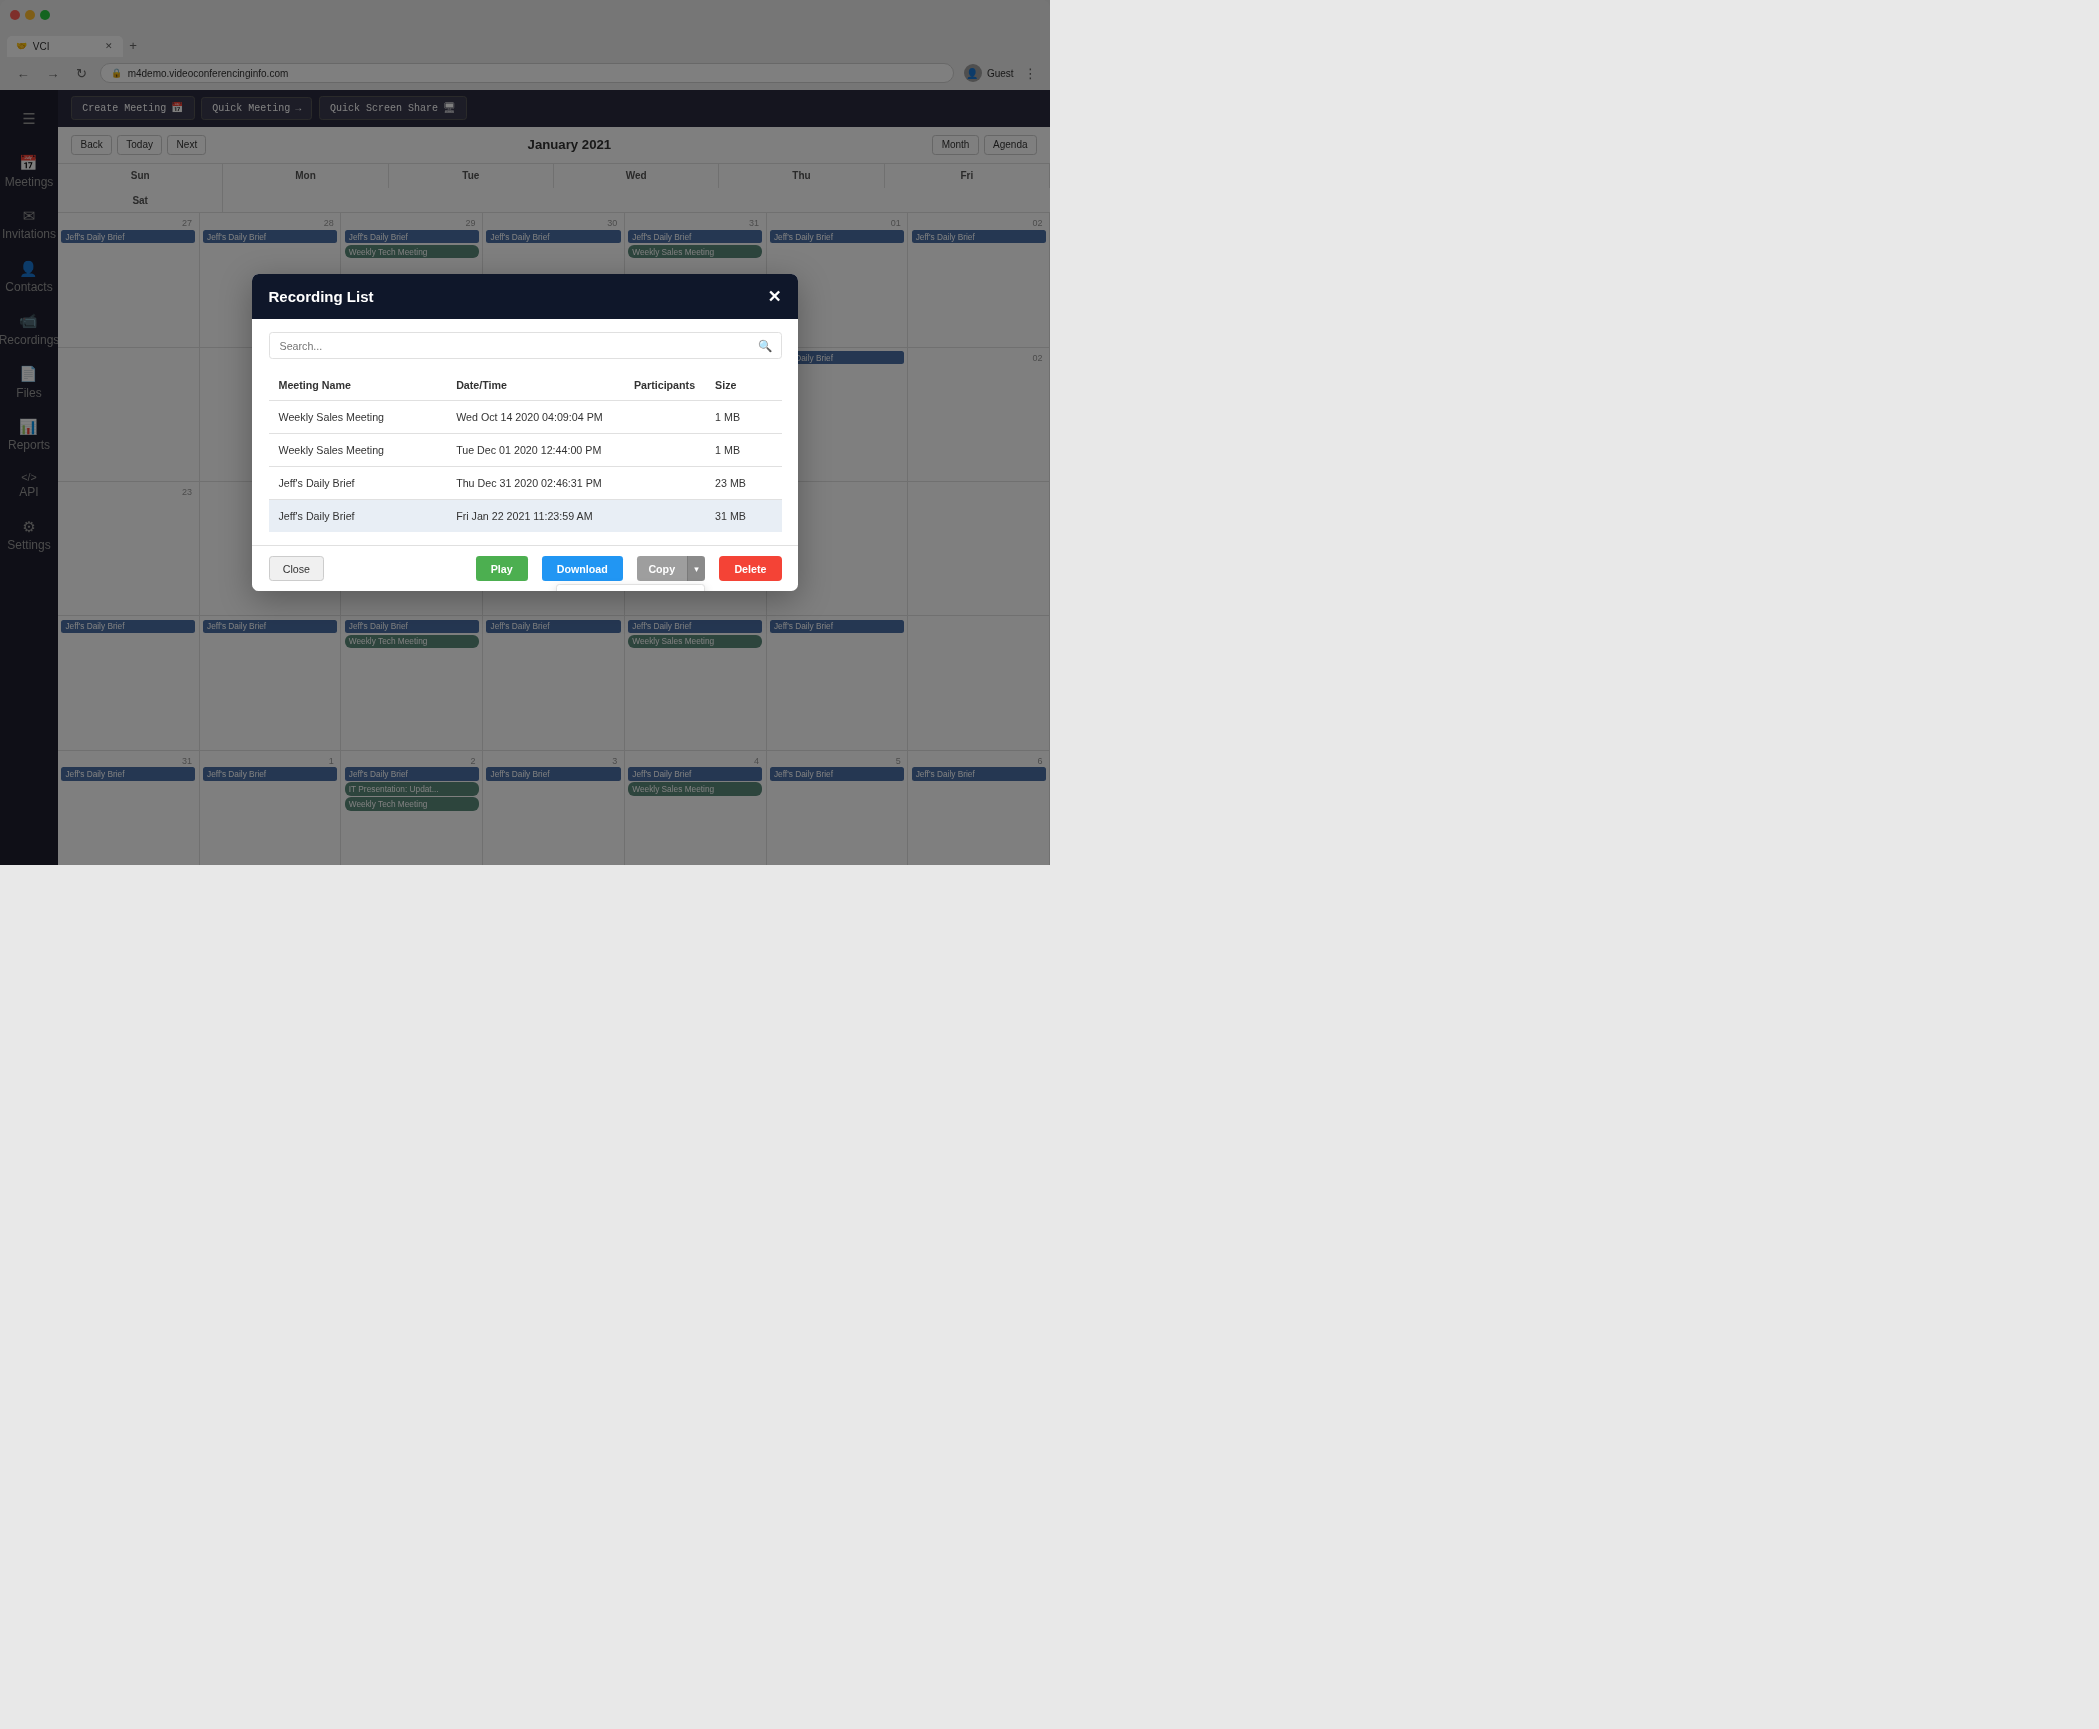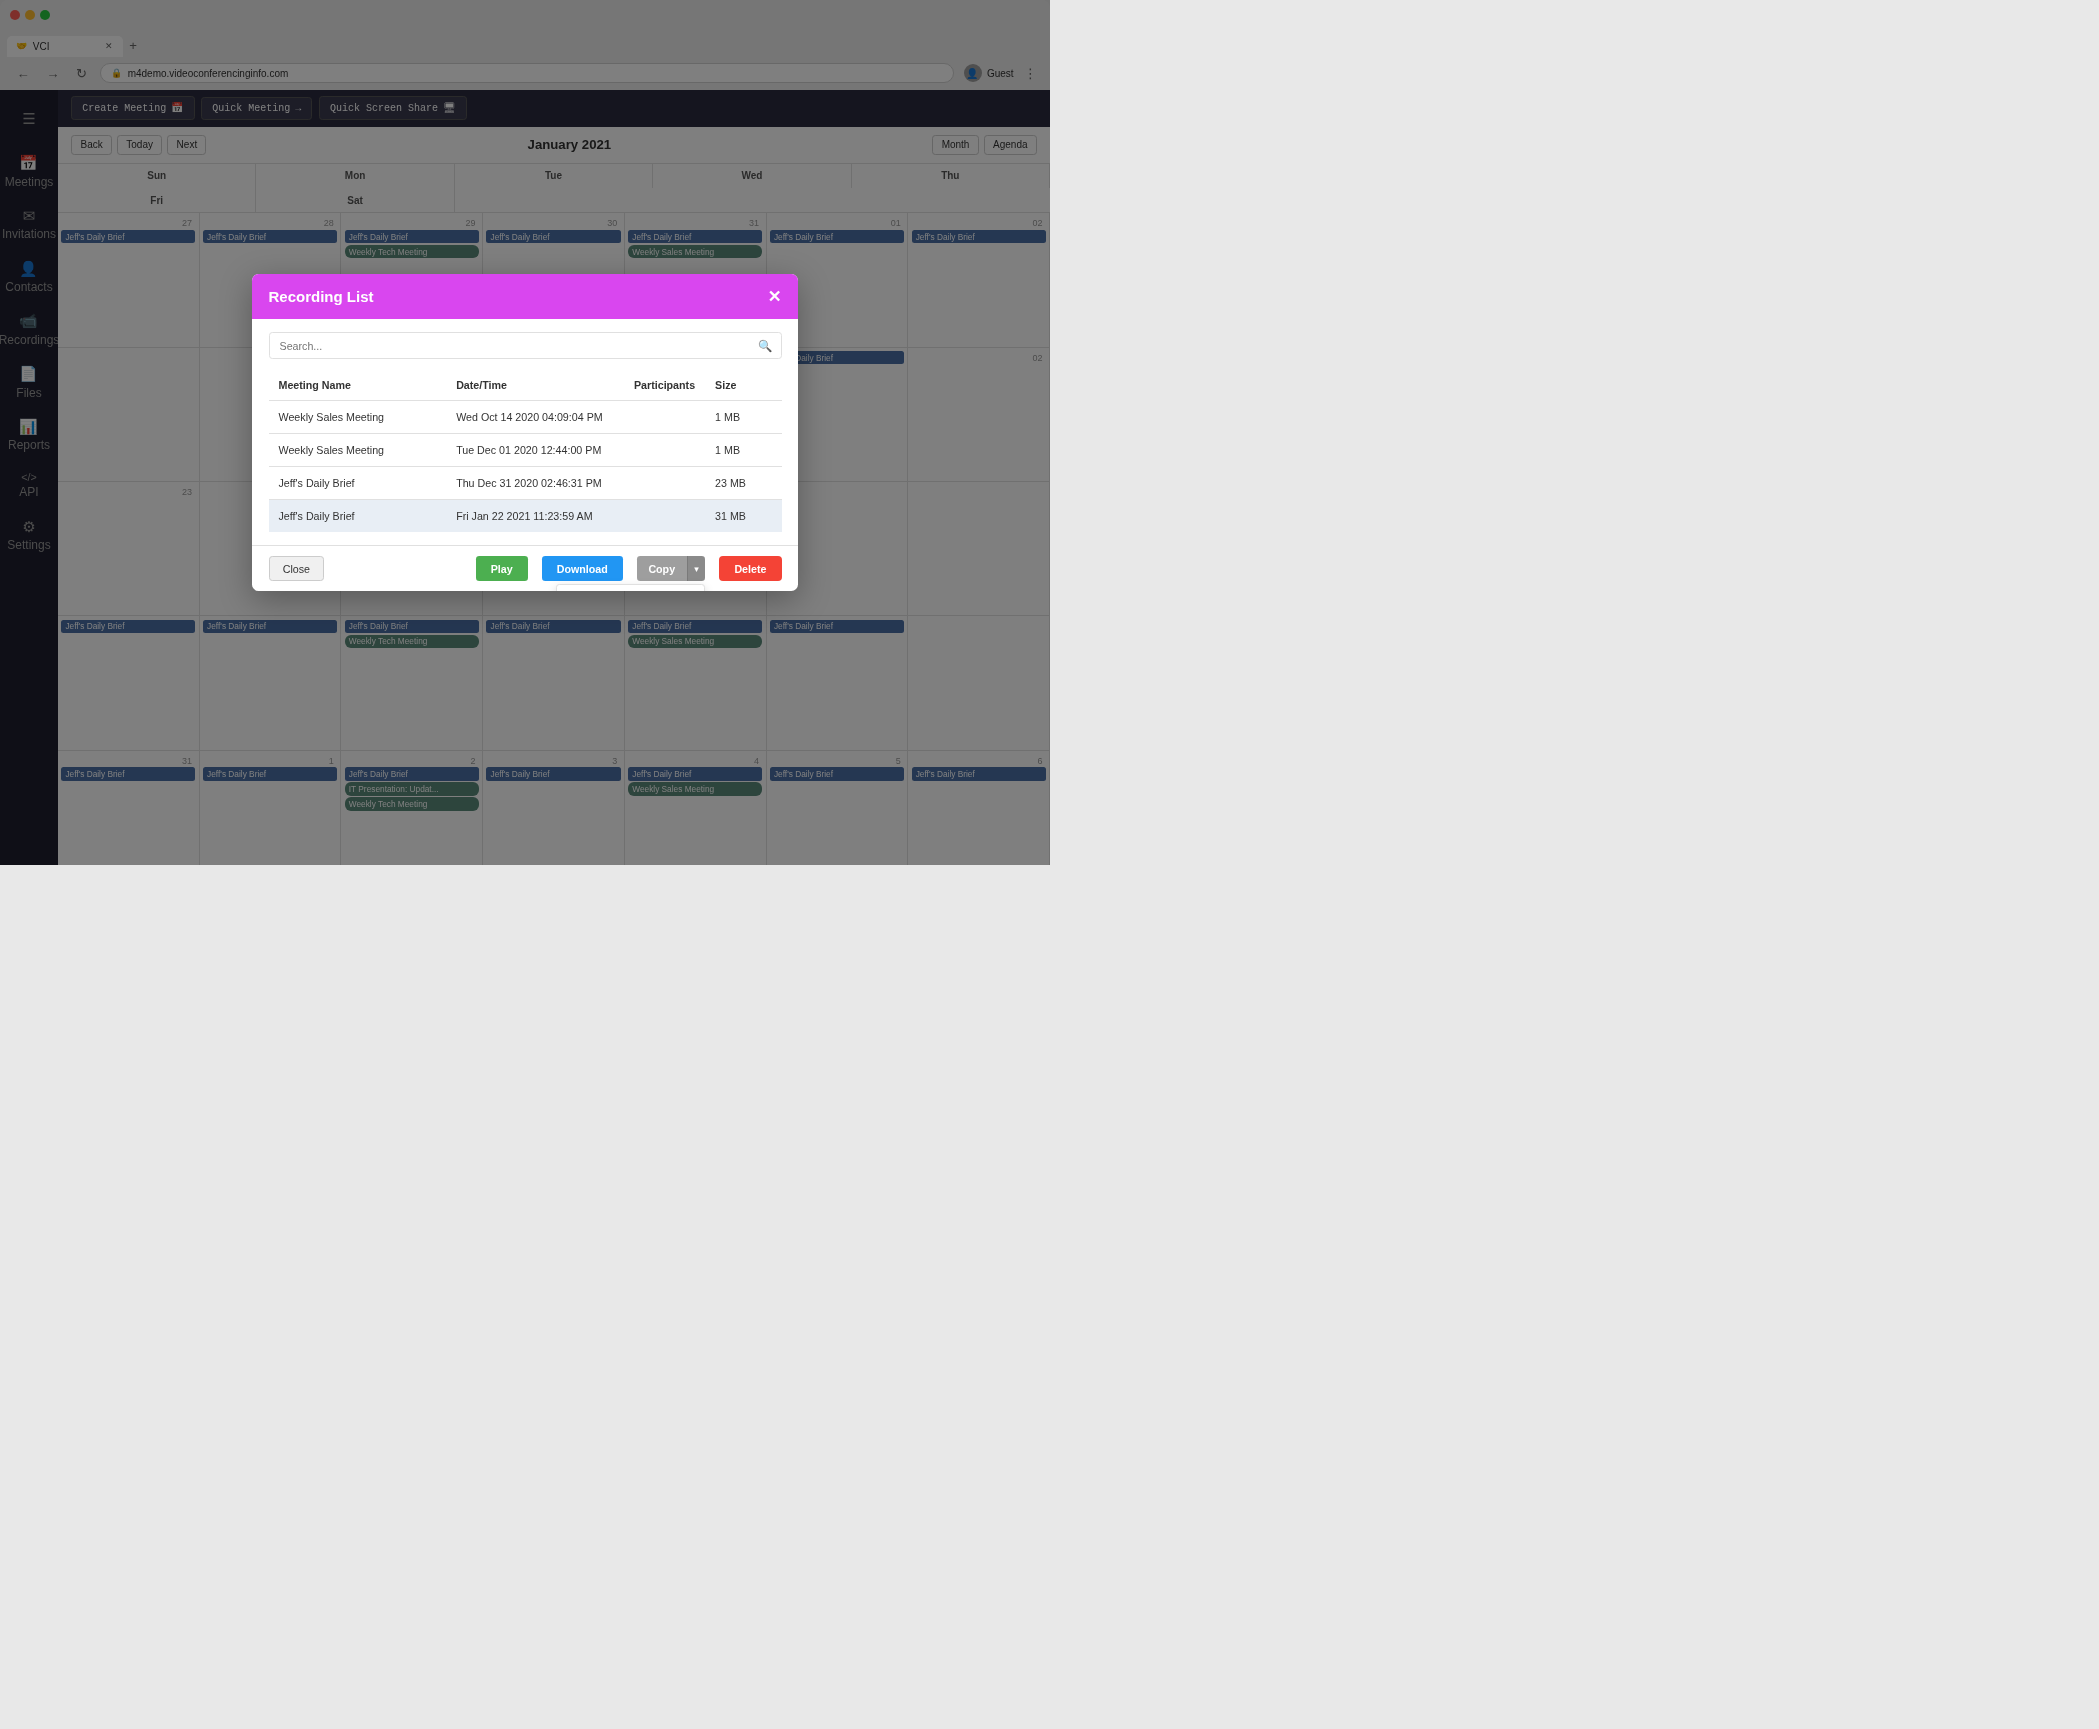--- a/index.html
+++ b/index.html
@@ -44,34 +44,34 @@
     .toolbar-btn { display: flex; align-items: center; gap: 5px; background: #3a3a4e; color: white; border: 0.8px solid #555; border-radius: 3.3px; padding: 5px 10px; font-size: 10px; cursor: pointer; font-family: Liberation Mono, monospace; }
 
     
     .calendar-header { display: flex; align-items: center; padding: 8.3px 13.2px; background: white; border-bottom: 0.8px solid #e0e0e0; }
     .cal-nav-btn { background: none; border: 0.8px solid #ccc; border-radius: 3.3px; padding: 3.3px 8.3px; font-size: 10px; cursor: pointer; color: #333; margin-right: 5px; text-align: right; }
     .cal-title { flex: 1; text-align: center; font-size: 13.2px; font-weight: 600; color: #333; }
     .cal-view-btn { background: none; border: 0.8px solid #ccc; border-radius: 3.3px; padding: 3.3px 8.3px; font-size: 10px; cursor: pointer; color: #333; margin-left: 5px; }
 
     
     .calendar-grid { flex: 1; background: white; overflow: hidden; }
-    .cal-days-header { display: grid; grid-template-columns: repeat(5, 1fr); border-bottom: 0.8px solid #e0e0e0; background: white; }
+    .cal-days-header { display: grid; grid-template-columns: repeat(6, 1fr); border-bottom: 0.8px solid #e0e0e0; background: white; }
     .cal-day-name { padding: 6.6px; text-align: center; font-size: 10px; font-weight: 600; color: #555; border-right: 0.8px solid #e0e0e0; }
     .cal-weeks { display: grid; grid-template-rows: repeat(5, 1fr); height: calc(100% - 30px); }
     .cal-week { display: grid; grid-template-columns: repeat(7, 1fr); border-bottom: 0.8px solid #e0e0e0; }
     .cal-cell { border-right: 0.8px solid #e0e0e0; padding: 3.3px; font-size: 9px; position: relative; overflow: hidden; }
     .cal-cell-num { font-size: 9px; color: #999; text-align: right; padding: 1.7px 3.3px; }
     .cal-event { border-radius: 2.5px; padding: 1.7px 4.1px; font-size: 8.3px; color: white; margin-bottom: 1.7px; overflow: hidden; white-space: nowrap; text-overflow: ellipsis; cursor: pointer; }
     .cal-event.blue { background: #4a6fa5; }
     .cal-event.teal { background: #5a8a7a; border-radius: 6px; }
 
     
     .modal-overlay { position: absolute; top: 0; left: 0; right: 0; bottom: 0; background: rgba(0,0,0,0.5); display: flex; align-items: center; justify-content: center; z-index: 100; }
     .modal { background: white; border-radius: 6.6px; width: 546px; max-height: 413px; overflow: hidden; box-shadow: 0 8.3px 33px rgba(0,0,0,0.3); }
-    .modal-header { background: #d946ef; padding: 13.2px 16.5px; display: flex; align-items: center; justify-content: space-between; }
+    .modal-header { background: #0f172a; padding: 13.2px 16.5px; display: flex; align-items: center; justify-content: space-between; }
     .modal-title { color: white; font-size: 15px; font-weight: 700; }
     .modal-close { color: white; background: none; border: none; font-size: 16.5px; cursor: pointer; font-weight: bold; }
     .modal-body { padding: 13.2px 16.5px; }
     .modal-search { width: 100%; border: 0.8px solid #e0e0e0; border-radius: 3.3px; padding: 6.6px 30px 6.6px 10px; font-size: 10.7px; color: #999; outline: none; position: relative; }
     .modal-search-wrap { position: relative; margin-bottom: 11.6px; }
     .modal-search-icon { position: absolute; right: 8.3px; top: 50%; transform: translateY(-50%); color: #aaa; font-size: 11.6px; }
 
     
     .recording-table { width: 100%; border-collapse: collapse; font-size: 10.7px; }
     .recording-table th { text-align: left; padding: 8.3px 10px; border-bottom: 1.7px solid #e0e0e0; font-weight: 700; color: #333; }

